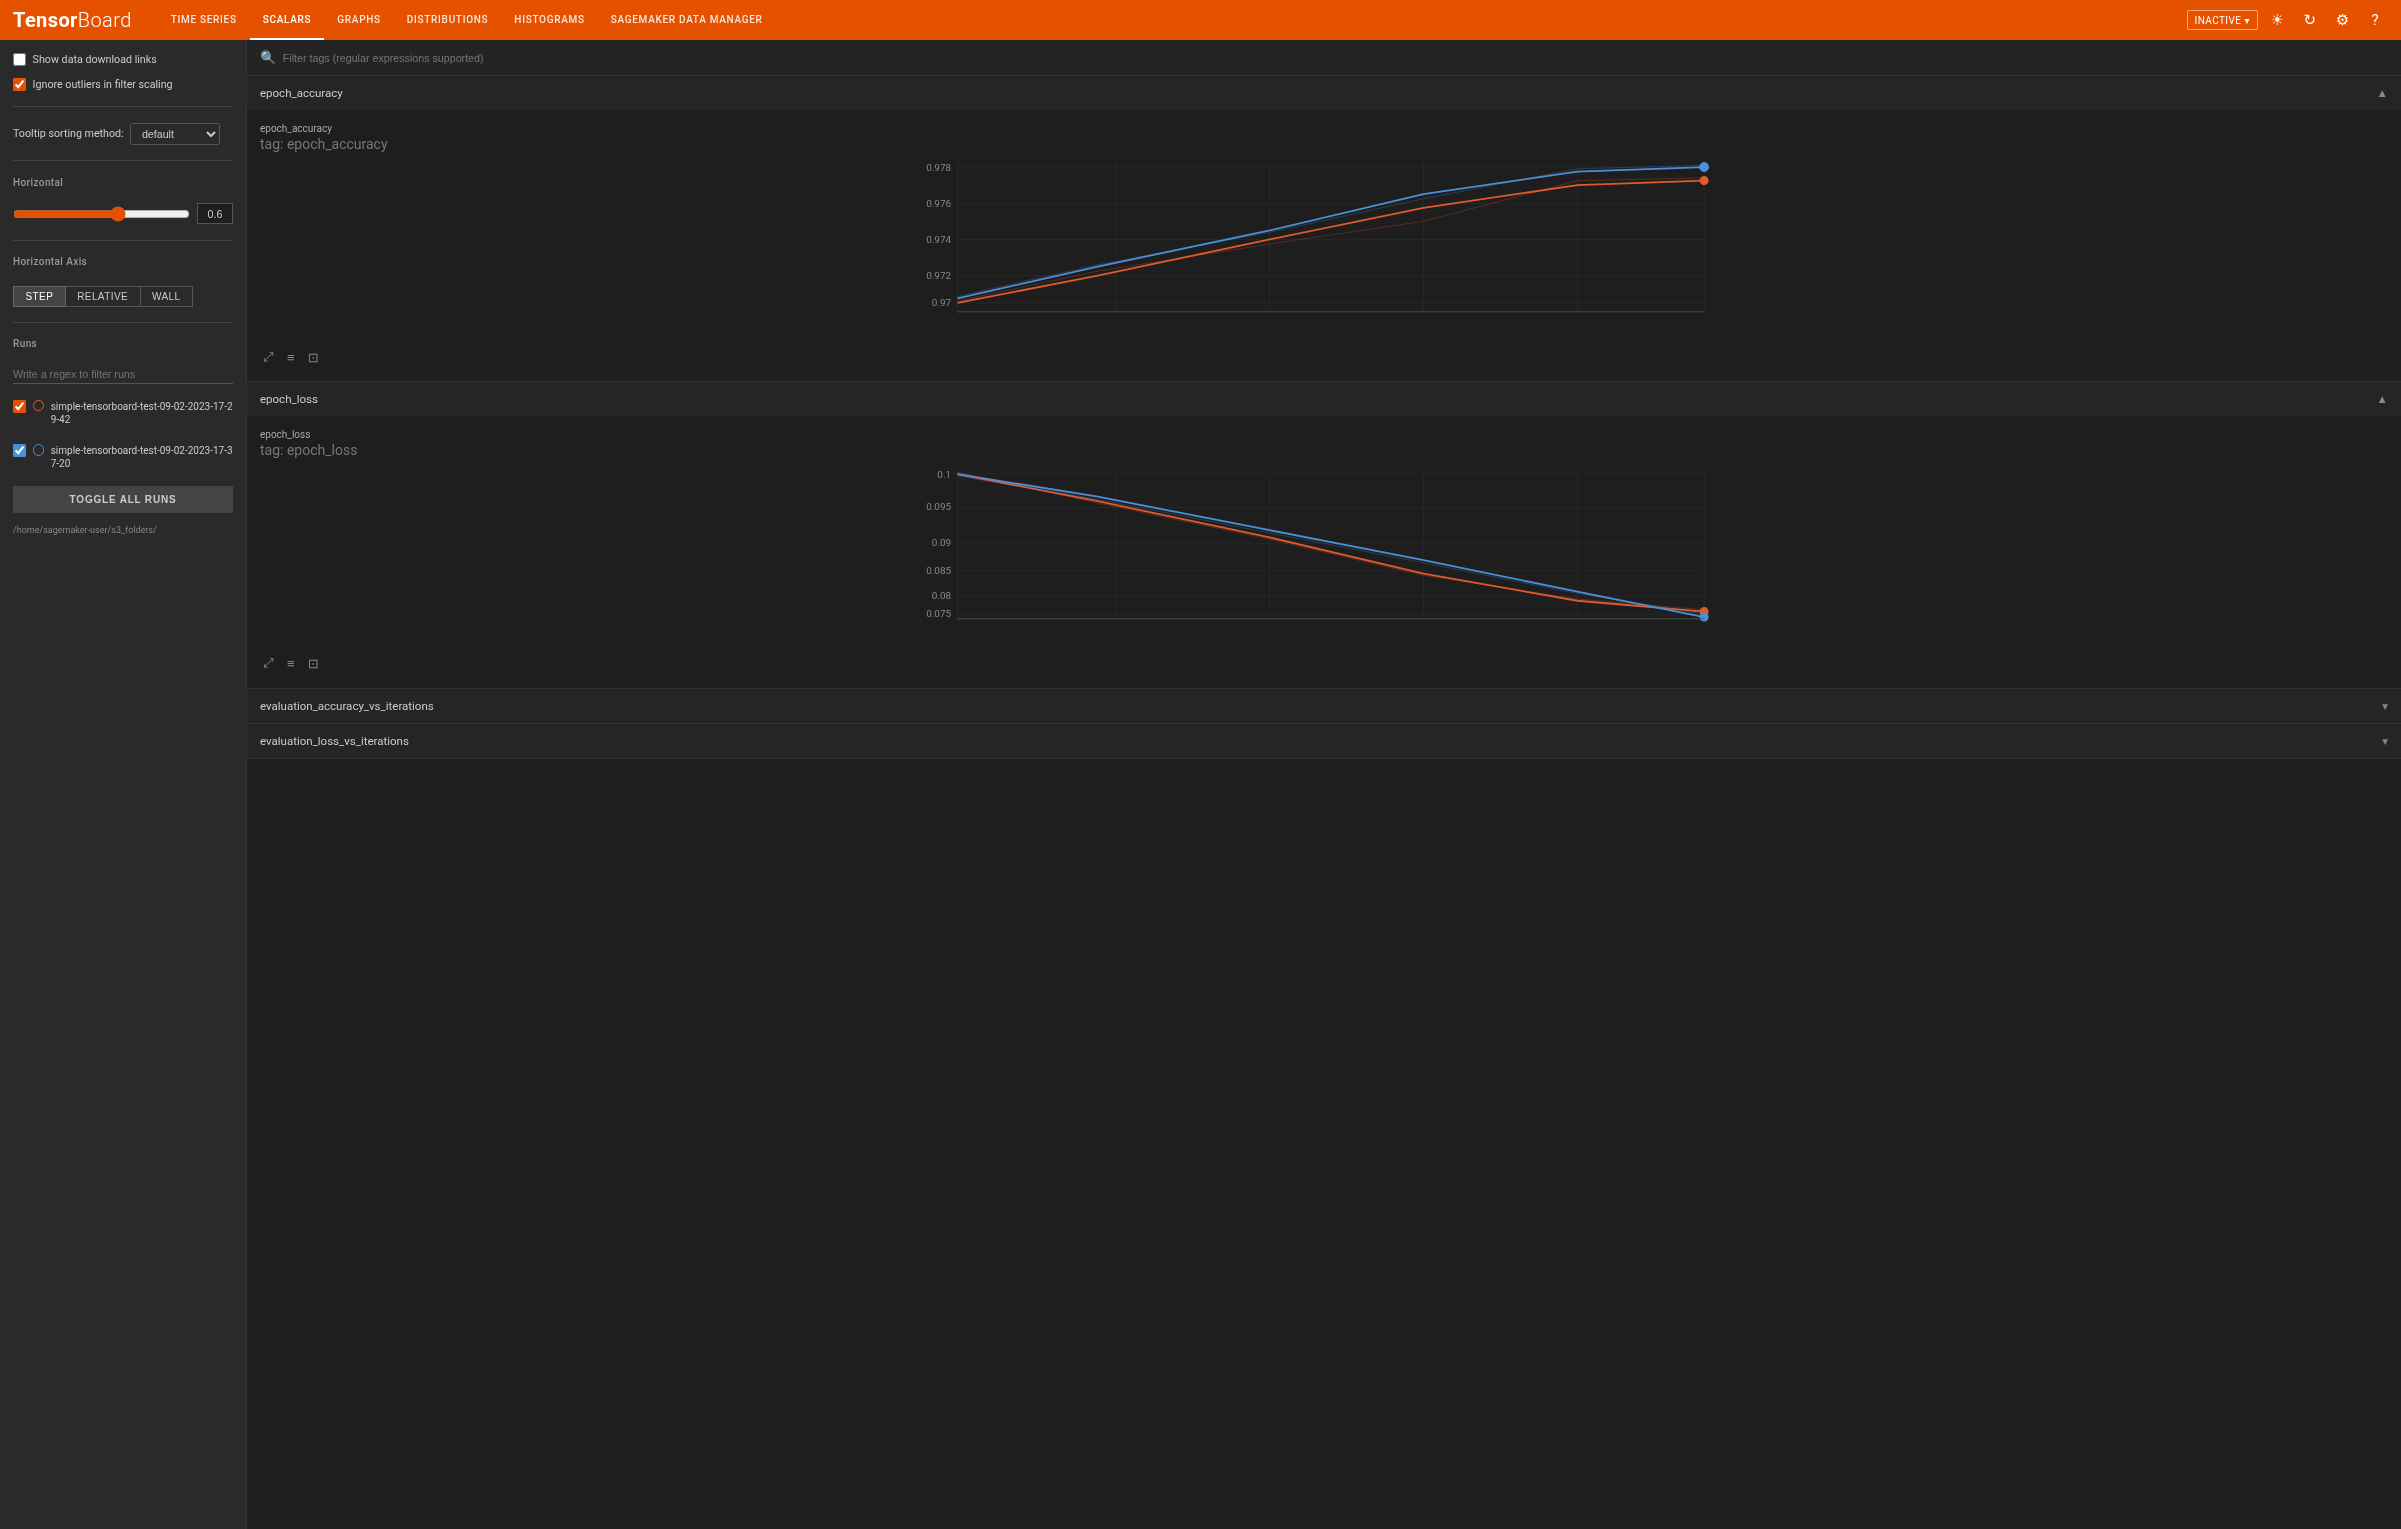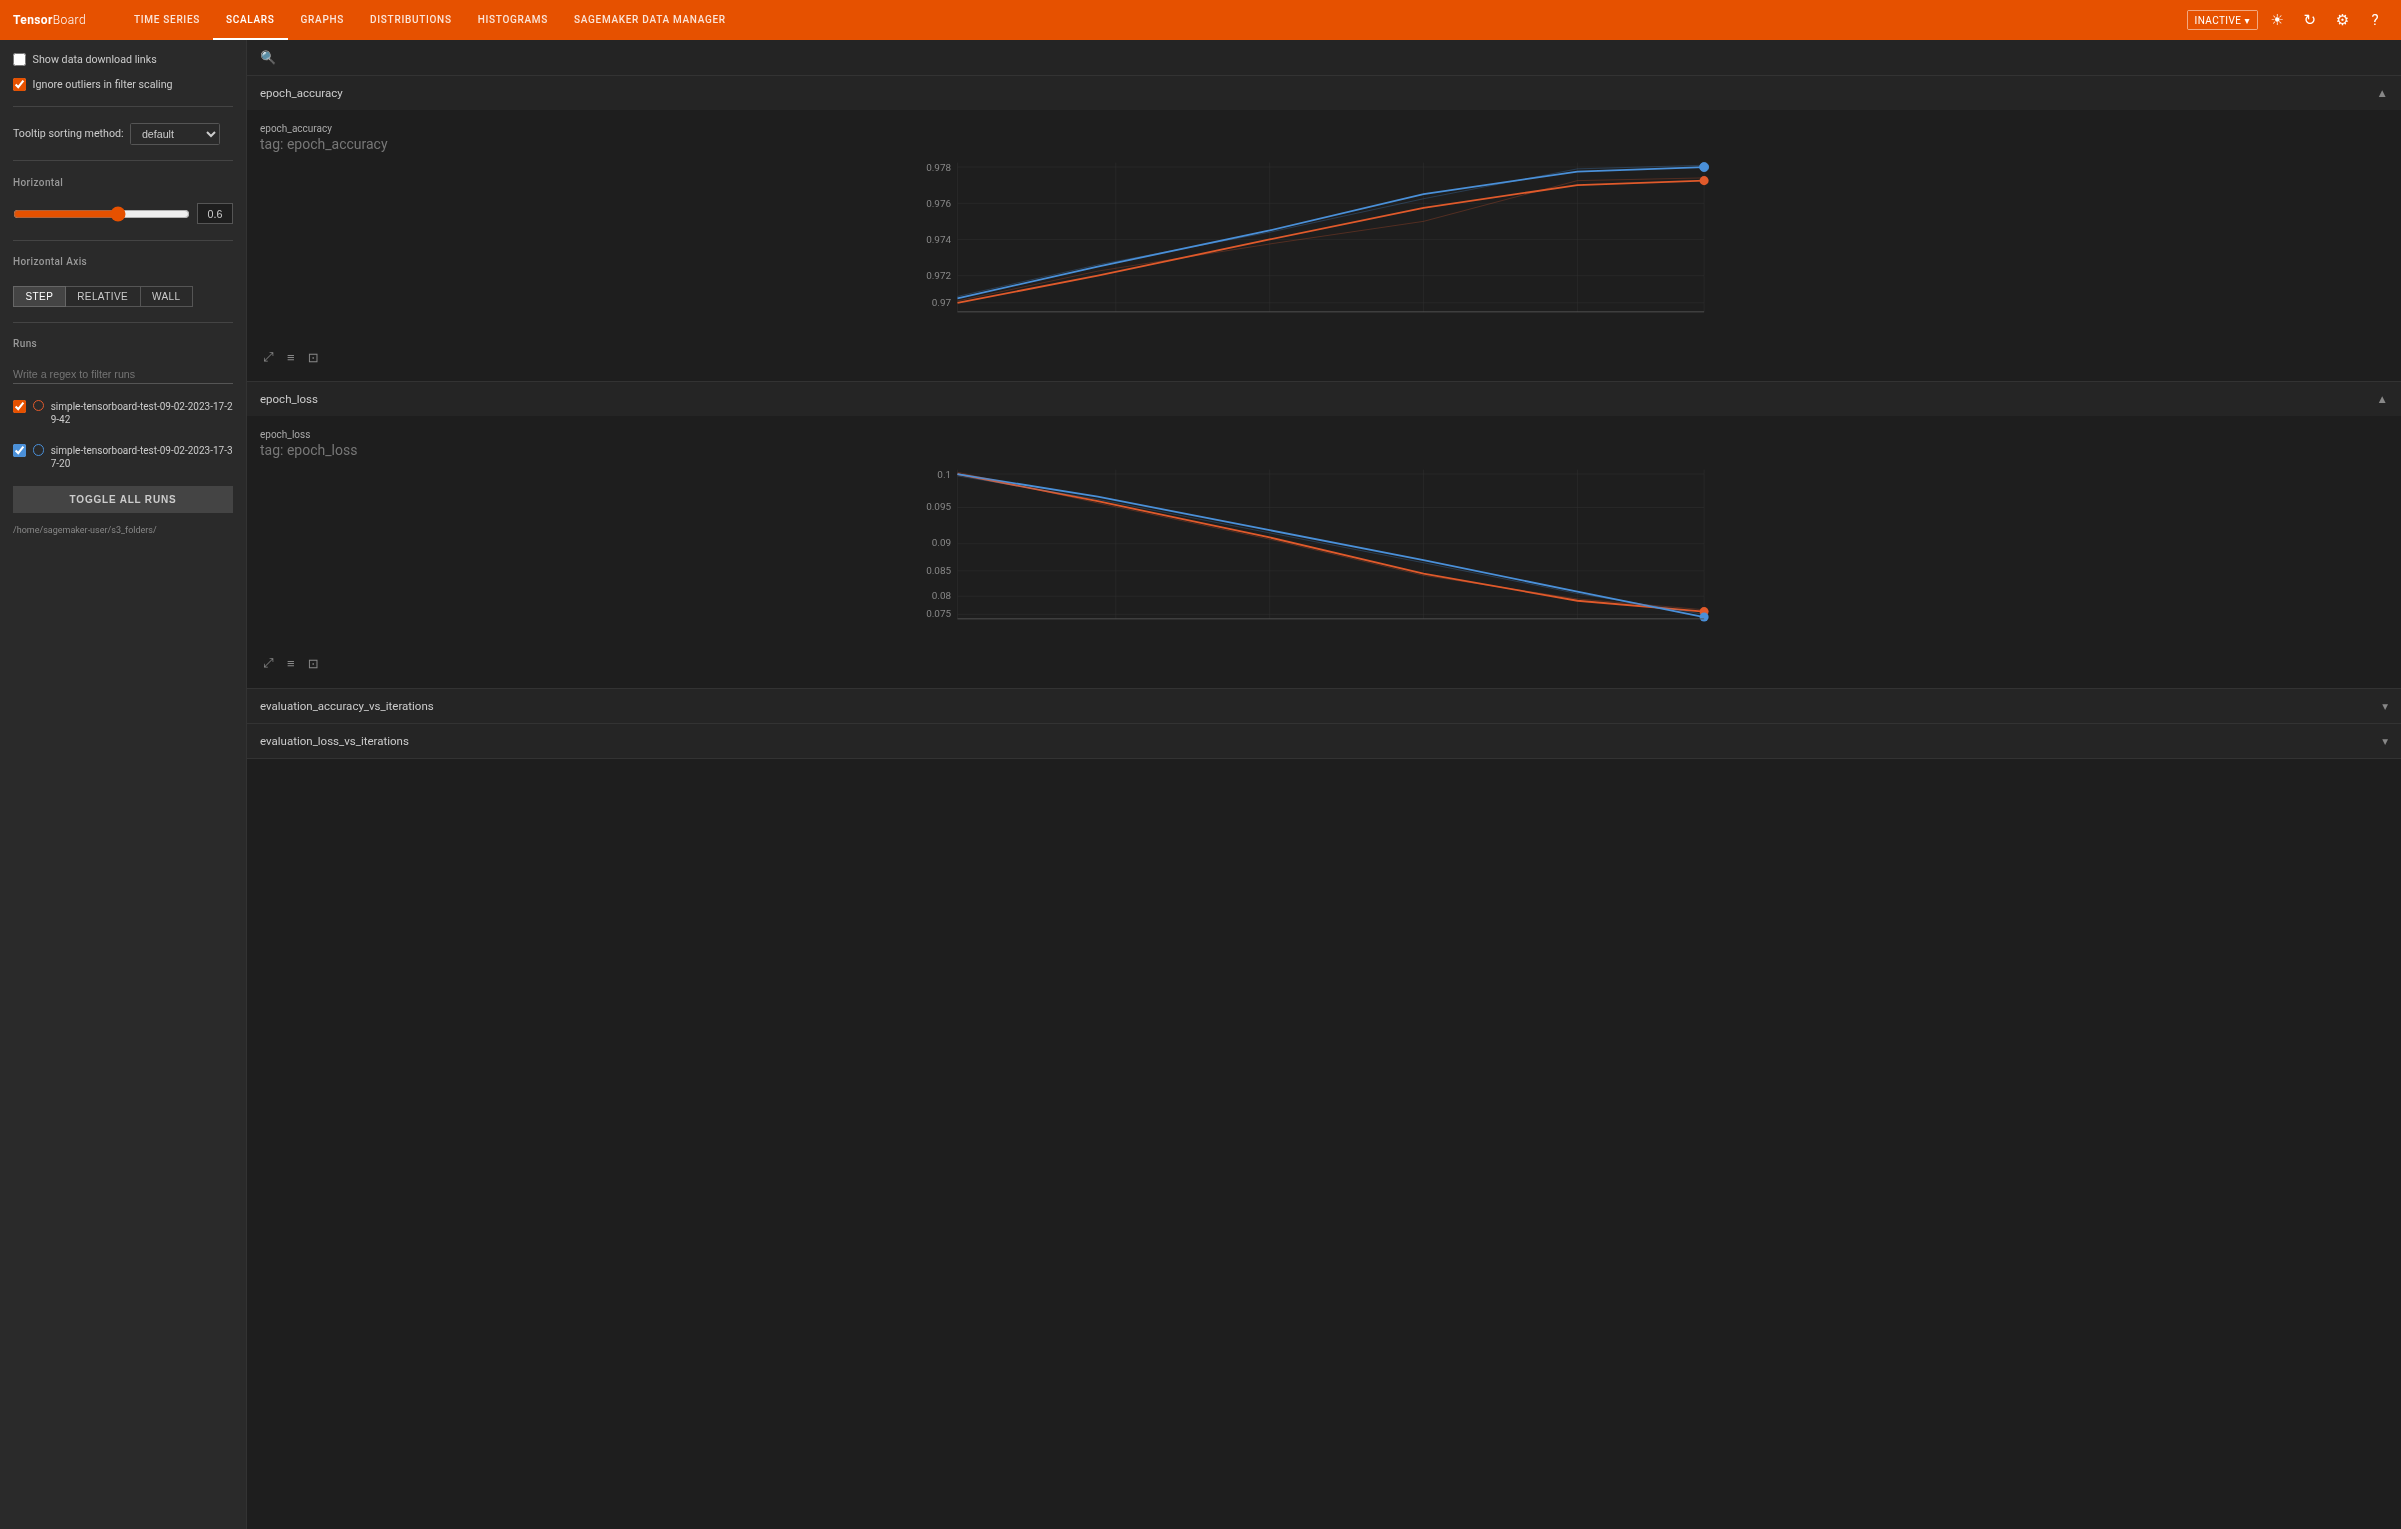--- a/index.html
+++ b/index.html
@@ -9,23 +9,23 @@
     .header {
       background: #e65100;
       display: flex;
       align-items: center;
       height: 40px;
       padding: 0 13px;
       gap: 0;
     }
     .header-logo {
       color: white;
-      font-size: 12px;
+      font-size: 20px;
       font-weight: 300;
-      margin-right: 35px;
+      margin-right: 26px;
       letter-spacing: 0.4px;
     }
     .header-logo span { font-weight: 700; }
     .nav-item {
       color: rgba(255,255,255,0.85);
       font-size: 10px;
       font-weight: 500;
       padding: 0 13px;
       height: 40px;
       display: flex;
@@ -413,20 +413,21 @@
 
     <button class="toggle-all-btn">TOGGLE ALL RUNS</button>
 
     <div class="folder-path">/home/sagemaker-user/s3_folders/</div>
   </div>
 
   <div class="main">
 
     <div class="filter-bar">
       <span class="search-icon">🔍</span>
+      <input type="text" class="filter-input" placeholder="Filter tags (regular expressions supported)" style="">
     </div>
 
     <div class="chart-section">
       <div class="chart-header">
         <span class="chart-title">epoch_accuracy</span>
         <span class="chevron">▲</span>
       </div>
       <div class="chart-body">
         <div class="chart-inner-label">epoch_accuracy</div>
         <div class="chart-inner-sublabel">tag: epoch_accuracy</div>

